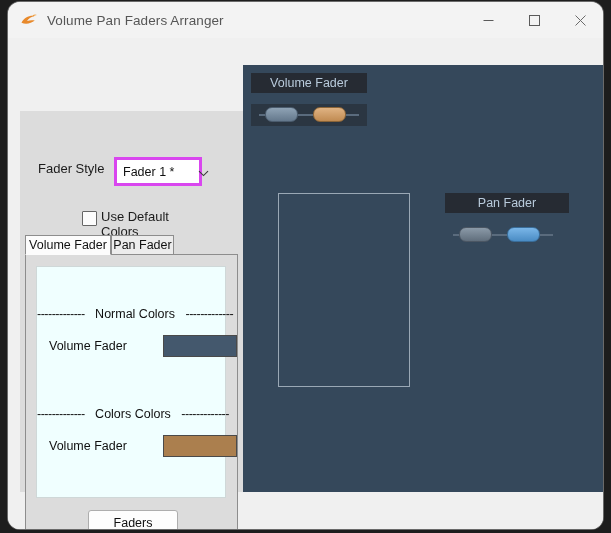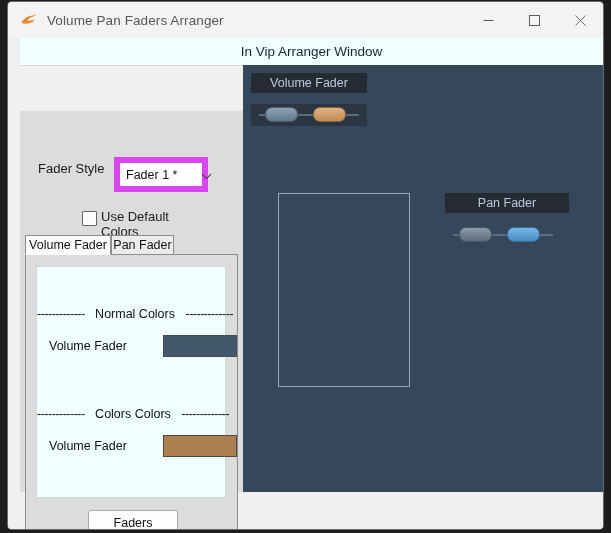--- a/index.html
+++ b/index.html
@@ -5,21 +5,21 @@
   html,body{margin:0;padding:0;}
   body{
     width:611px;height:533px;overflow:hidden;
     background:#1d1d1d;
     font-family:"Liberation Sans",sans-serif;
     -webkit-font-smoothing:antialiased;
   }
   
   #window{
     position:absolute;left:8px;top:2px;width:595px;height:527px;
-    background:#f0f0f0;border-radius:4px;
+    background:#f0f0f0;border-radius:12px;
     box-shadow:0 0 0 1px #6a6a6a;
     overflow:hidden;
   }
   #titlebar{
     position:absolute;left:0;top:0;width:595px;height:36px;
     background:#f3f3f3;
     display:flex;align-items:center;
   }
   #app-icon{
     width:18px;height:18px;margin-left:12px;margin-right:9px;
@@ -62,21 +62,21 @@
 
   
   #fader-style-row{
     position:absolute;left:0;top:46px;width:223px;height:24px;
   }
   #fader-style-label{
     position:absolute;left:18px;top:4px;font-size:13px;color:#1b1b1b;
   }
   #fader-style-select{
     position:absolute;left:94px;top:0px;width:82px;height:23px;
-    background:#fff;border:6px solid #d946ef;
+    background:#fff;border:3px solid #d946ef;
     display:flex;align-items:center;gap:24px;
   }
   #fader-style-value{
     font-size:12.5px;color:#101010;margin-left:6px;white-space:nowrap;
   }
   #fader-style-caret{
     margin-left:auto;margin-right:7px;
   }
   #chk-row{
     position:absolute;left:0;top:98px;width:182px;height:20px;
@@ -208,23 +208,20 @@
       <div class="wbtn">
         <svg width="11" height="11" viewBox="0 0 11 11">
             <path d="M0.5 0.5 L10.5 10.5 M10.5 0.5 L0.5 10.5" stroke="#6a6a6a" stroke-width="1"></path>
           </svg>
       </div>
     </div>
   </div>
 
   <div id="client">
 
-    <div id="banner">
-      <span>In Vip Arranger Window</span>
-    </div>
 
     <div id="leftpane">
 
       <div id="fader-style-row">
         <div id="fader-style-label">Fader Style</div>
         <div id="fader-style-select">
           <div id="fader-style-value">Fader 1 *</div>
           <div id="fader-style-caret">
             <svg width="11" height="7" viewBox="0 0 11 7">
                 <path d="M1 1.2 L5.5 5.6 L10 1.2" fill="none" stroke="#3a3a3a" stroke-width="1.1"></path>

